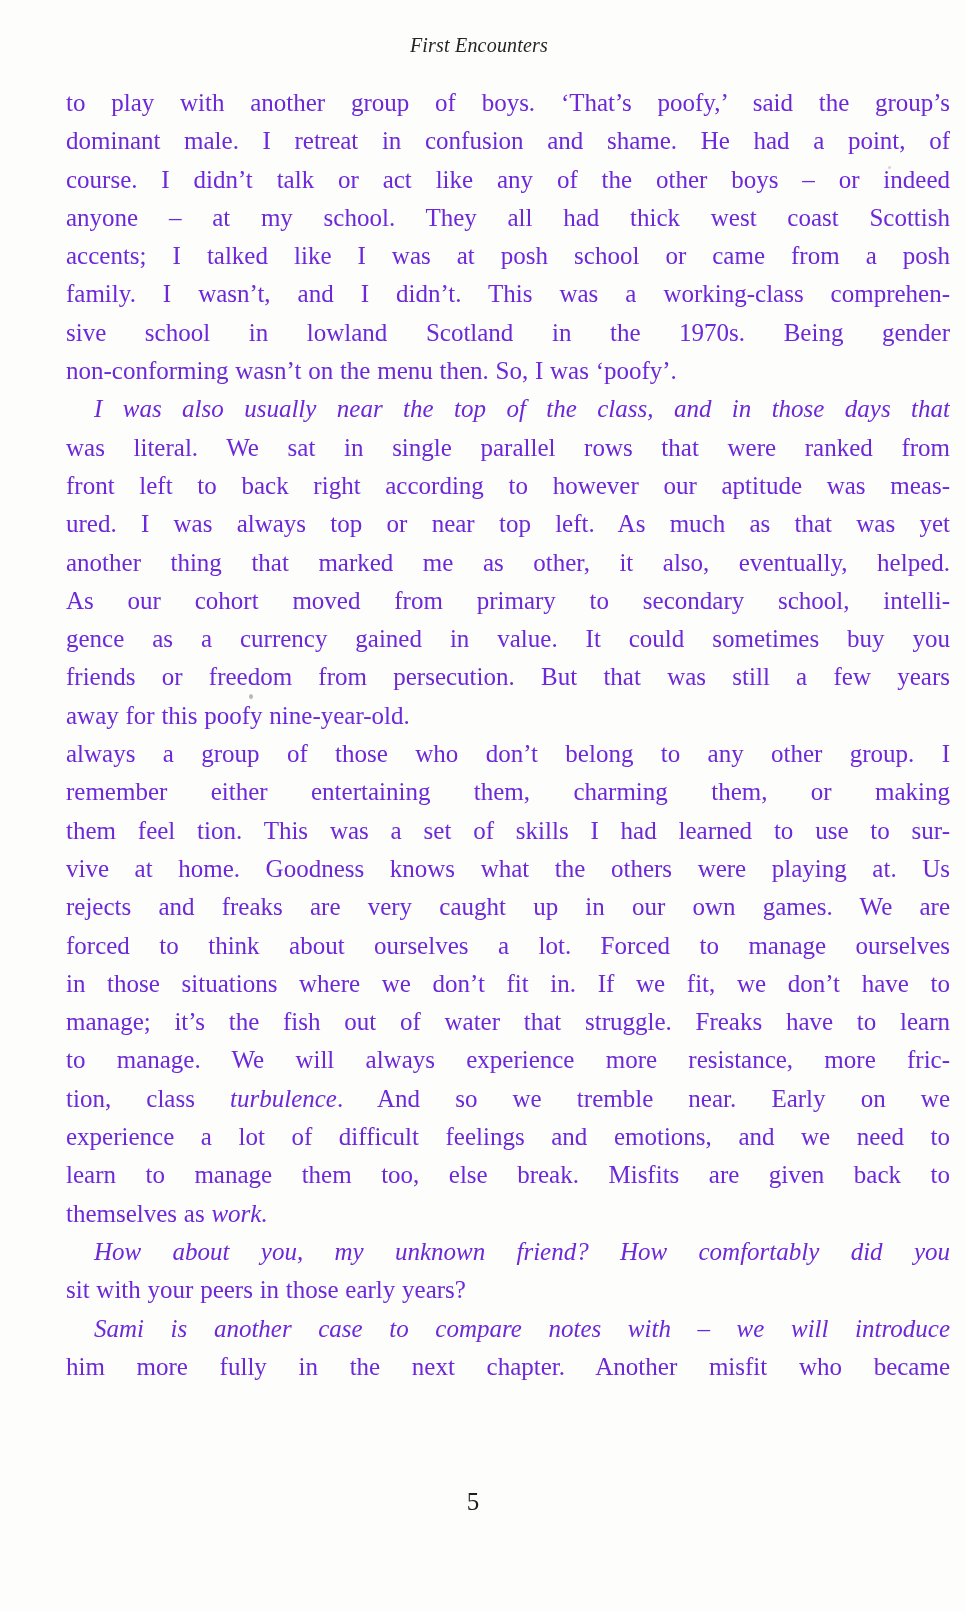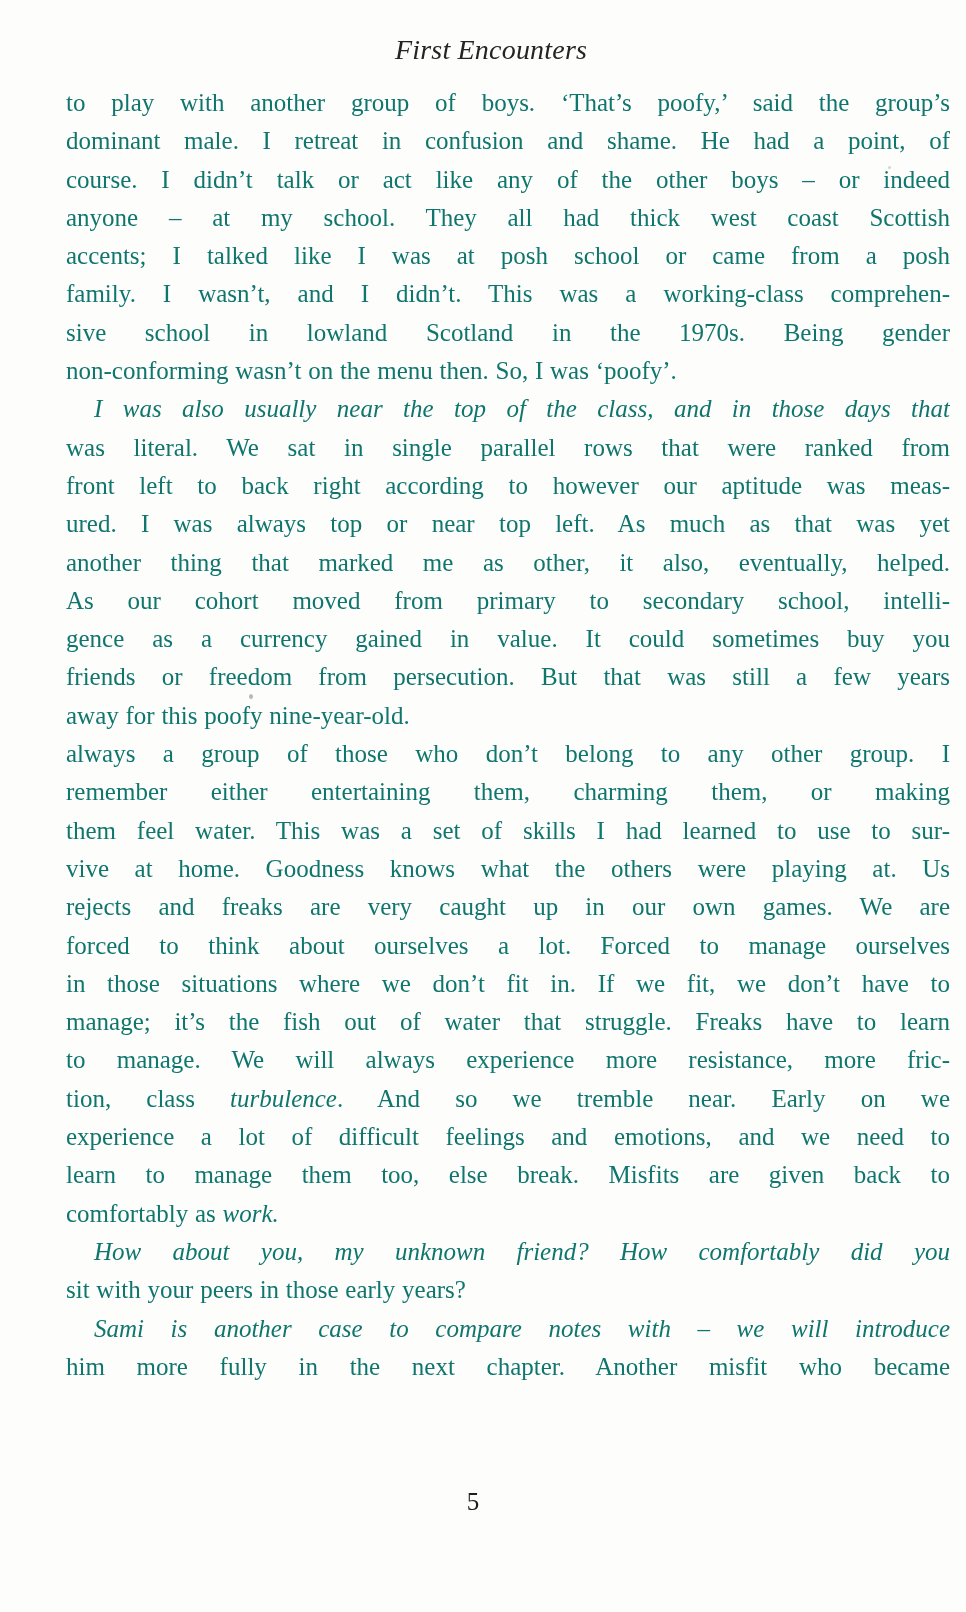--- a/index.html
+++ b/index.html
@@ -12,46 +12,46 @@
     width: 966px;
     height: 1612px;
     background: #fdfdfb;
     font-family: "Liberation Serif", serif;
     color: #1e1e1e;
     overflow: hidden;
   }
   .running-header {
     position: absolute;
     top: 34px;
-    left: 16px;
+    left: 4px;
     width: 950px;
     text-align: center;
     font-style: italic;
-    font-size: 28px;
+    font-size: 20px;
     letter-spacing: 0.2px;
     color: #242424;
   }
   .text-block {
     position: absolute;
     top: 84px;
     left: 66px;
     width: 884px;
   }
   .para {
     margin: 0;
   }
   .line {
     font-size: 25px;
     line-height: 38.3px;
     height: 38.3px;
     overflow: hidden;
     text-align: justify;
     text-align-last: justify;
     word-spacing: 0.5px;
-    color: #0f766e;
+    color: #6d28d9;
   }
   .line.end {
     text-align-last: left;
   }
   .line.indent {
     text-indent: 28px;
     font-style: italic;
   }
   .it {
     font-style: italic;
@@ -98,31 +98,31 @@
         <div class="line"><span>ured. I was always top or near top left. As much as that was yet</span></div>
         <div class="line"><span>another thing that marked me as other, it also, eventually, helped.</span></div>
         <div class="line"><span>As our cohort moved from primary to secondary school, intelli-</span></div>
         <div class="line"><span>gence as a currency gained in value. It could sometimes buy you</span></div>
         <div class="line"><span>friends or freedom from persecution. But that was still a few years</span></div>
         <div class="line end"><span>away for this poofy nine-year-old.</span></div>
       </div>
       <div class="para">
         <div class="line"><span>always a group of those who don’t belong to any other group. I</span></div>
         <div class="line"><span>remember either entertaining them, charming them, or making</span></div>
-        <div class="line"><span>them feel water. This was a set of skills I had learned to use to sur-</span></div>
+        <div class="line"><span>them feel tion. This was a set of skills I had learned to use to sur-</span></div>
         <div class="line"><span>vive at home. Goodness knows what the others were playing at. Us</span></div>
         <div class="line"><span>rejects and freaks are very caught up in our own games. We are</span></div>
         <div class="line"><span>forced to think about ourselves a lot. Forced to manage ourselves</span></div>
         <div class="line"><span>in those situations where we don’t fit in. If we fit, we don’t have to</span></div>
         <div class="line"><span>manage; it’s the fish out of water that struggle. Freaks have to learn</span></div>
         <div class="line"><span>to manage. We will always experience more resistance, more fric-</span></div>
         <div class="line"><span>tion, class </span><span class="it">turbulence</span><span>. And so we tremble near. Early on we</span></div>
         <div class="line"><span>experience a lot of difficult feelings and emotions, and we need to</span></div>
         <div class="line"><span>learn to manage them too, else break. Misfits are given back to</span></div>
-        <div class="line end"><span>comfortably as </span><span class="it">work.</span></div>
+        <div class="line end"><span>themselves as </span><span class="it">work.</span></div>
       </div>
       <div class="para">
         <div class="line indent"><span>How about you, my unknown friend? How comfortably did you</span></div>
         <div class="line end"><span>sit with your peers in those early years?</span></div>
       </div>
       <div class="para">
         <div class="line indent"><span>Sami is another case to compare notes with – we will introduce</span></div>
         <div class="line"><span>him more fully in the next chapter. Another misfit who became</span></div>
       </div>
     </main>

